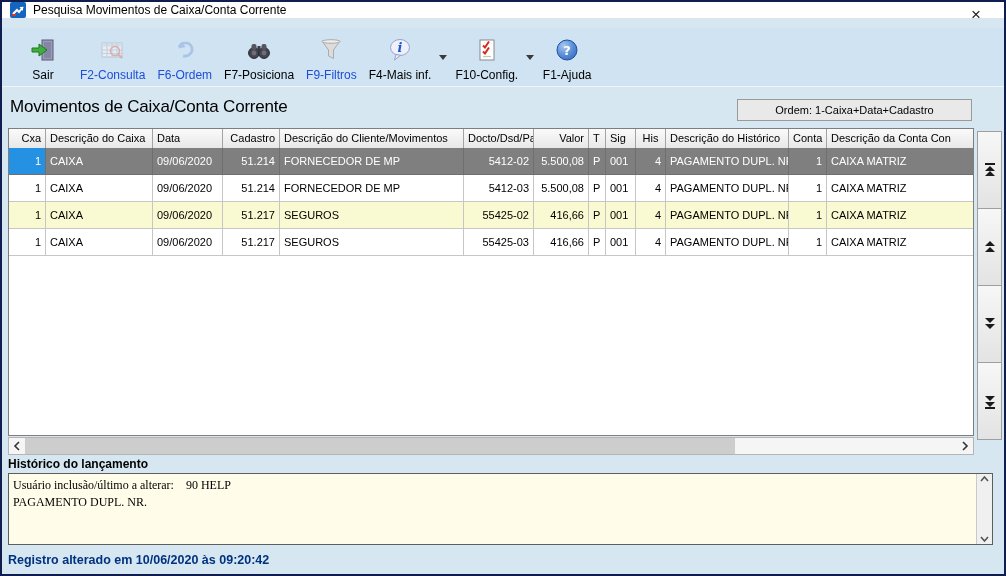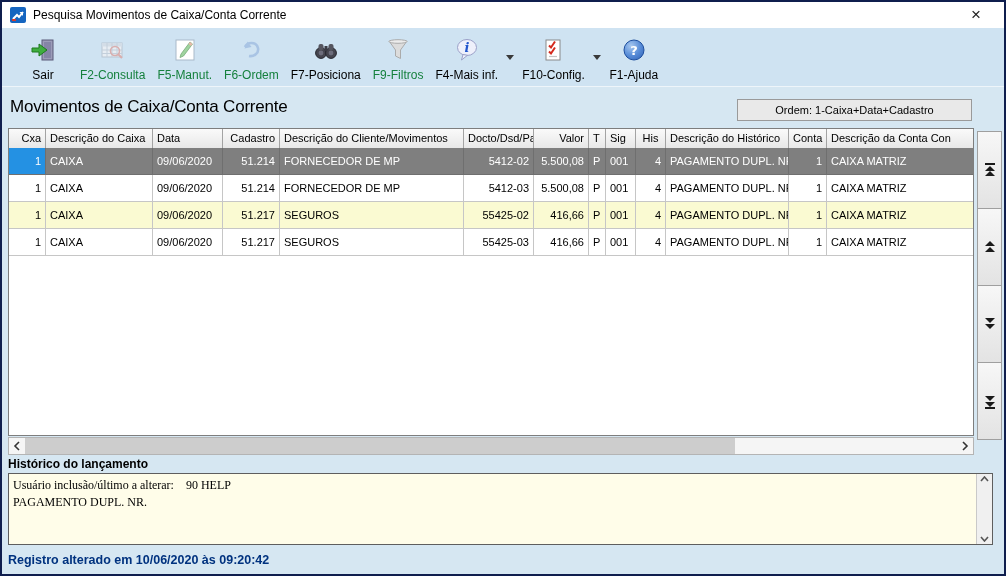--- a/index.html
+++ b/index.html
@@ -7,21 +7,21 @@
   body { font-family:"Liberation Sans", sans-serif; overflow:hidden; }
 
   .window {
     position:relative; width:1006px; height:576px;
     background:#d6e7f2;
     box-shadow: inset 0 0 0 2px #0f1e4e;
   }
 
   
   .titlebar {
-    position:absolute; left:2px; top:2px; width:1002px; height:26px;
+    position:absolute; left:2px; top:2px; width:1002px; height:16px;
     background:#ffffff; display:flex; align-items:center; padding-left:8px;
   }
   .app-icon { width:16px; height:16px; margin-right:7px; flex:0 0 auto; }
   .title-text { font-size:12px; color:#000; }
   .close-btn {
     position:absolute; right:8px; top:0; width:40px; height:26px;
     display:flex; align-items:center; justify-content:center;
     font-size:17px; color:#222; cursor:default;
   }
 
@@ -30,21 +30,21 @@
     position:absolute; left:2px; top:28px; width:1002px; height:59px;
     background:#cfe3f2; display:flex; align-items:flex-start; padding:5px 0 0 10px;
     border-bottom:1px solid #eef5fa;
   }
   .tbtn {
     display:flex; flex-direction:column; align-items:center;
     min-width:62px; padding:2px 6px 0 6px;
   }
   .tbtn .ticon { height:30px; display:flex; align-items:center; justify-content:center; }
   .tbtn .tlabel { font-size:12px; color:#000; margin-top:3px; white-space:nowrap; }
-  .tbtn.disabled .tlabel { color:#15803d; }
+  .tbtn.disabled .tlabel { color:#1d4ed8; }
   .dd-arrow {
     width:0; height:0; margin:22px 2px 0 2px;
     border-left:4px solid transparent; border-right:4px solid transparent;
     border-top:5px solid #3a3a3a;
   }
 
   
   .section-title {
     position:absolute; left:10px; top:97px; font-size:17px; color:#000;
     letter-spacing:-0.2px;
@@ -156,30 +156,20 @@
         <rect x="2" y="6" width="20" height="14" fill="#e7edf3" stroke="#b9c5d1"></rect>
         <rect x="2" y="6" width="20" height="3.5" fill="#d3dde7"></rect>
         <path d="M7 6 V20 M12 6 V20 M17 6 V20 M2 13 H22 M2 16.5 H22" stroke="#c3cfdb" stroke-width="1" fill="none"></path>
         <circle cx="15" cy="14" r="4.5" fill="none" stroke="#d8aeae" stroke-width="1.6"></circle>
         <line x1="18.2" y1="17.2" x2="22" y2="21" stroke="#d8aeae" stroke-width="2"></line>
       </svg>
         </div>
       <span class="tlabel">F2-Consulta</span>
     </div>
 
-    <div class="tbtn disabled">
-      <div class="ticon">
-          <svg width="26" height="26" viewBox="0 0 26 26">
-        <rect x="4" y="3" width="18" height="20" fill="#ffffff" stroke="#a9bac9"></rect>
-        <path d="M18 5 L9 17 L8 20.5 L11.5 19 L20.5 7 Z" fill="#9fd49f" stroke="#78ab78" stroke-width="0.8"></path>
-        <path d="M18 5 L20.5 7 L19 9 L16.5 7 Z" fill="#e8b9a8"></path>
-      </svg>
-        </div>
-      <span class="tlabel">F5-Manut.</span>
-    </div>
 
     <div class="tbtn disabled">
       <div class="ticon">
           <svg width="26" height="26" viewBox="0 0 26 26">
         <path d="M7 10 C 9 5, 18 4, 20 11 C 21 16, 16 20, 11 19" fill="none" stroke="#a9c4e4" stroke-width="2.6"></path>
         <path d="M9.5 4.5 L6.5 11.5 L13.5 10 Z" fill="#a9c4e4"></path>
       </svg>
         </div>
       <span class="tlabel">F6-Ordem</span>
     </div>

